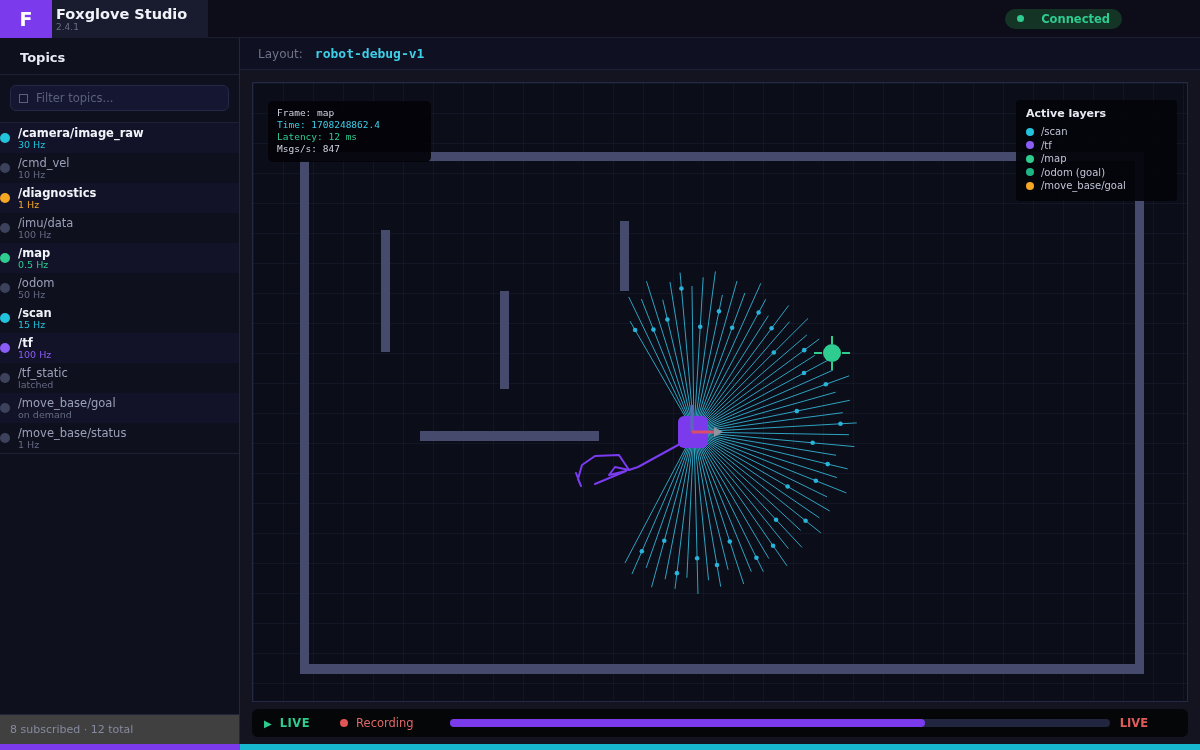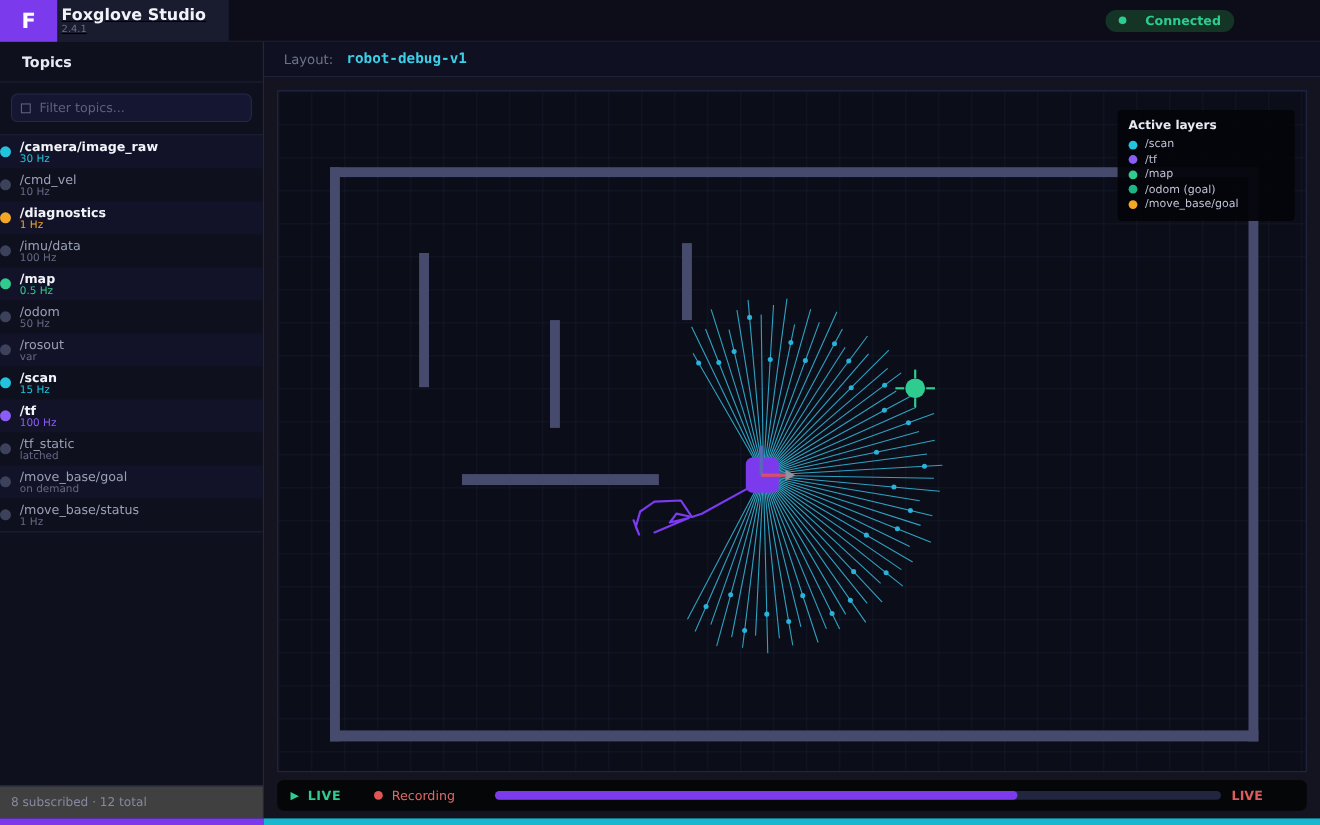--- a/index.html
+++ b/index.html
@@ -6,21 +6,21 @@
   html,body { width:1200px; height:750px; background:#0d0e1a; overflow:hidden;
               font-family:"DejaVu Sans","Liberation Sans",sans-serif; }
   .mono { font-family:"DejaVu Sans Mono","Liberation Mono",monospace; }
 
   
   .topbar { position:absolute; left:0; top:0; width:1200px; height:38px;
             background:#0c0d19; border-bottom:1px solid #1c1f33; display:flex; align-items:center; z-index:30; }
   .brand { width:208px; height:38px; background:#191b2e; display:flex; align-items:center; flex:none; }
   .logo { width:52px; height:38px; background:#7c3aed; color:#fff; font-weight:bold; font-size:19px;
           display:flex; align-items:center; justify-content:center; }
-  .brand-text { padding-left:4px;text-decoration:underline; }
+  .brand-text { padding-left:4px; }
   .app-name { color:#f2f3f9; font-weight:bold; font-size:14.5px; line-height:16px; }
   .app-version { color:#6b7088; font-size:9px; line-height:10px; }
   .menu { display:flex; align-items:center; color:#c2c6d4; font-size:13px; }
   .menu span { cursor:default; }
   .conn-badge { margin-left:auto; margin-right:78px; height:20px; padding:0 12px; border-radius:10px;
                 background:#143426; display:flex; align-items:center; gap:17px;
                 color:#2ecc8f; font-size:11.5px; font-weight:bold; }
   .conn-dot { width:7px; height:7px; border-radius:50%; background:#2ecc8f; }
 
   
@@ -151,27 +151,20 @@
         <div class="t-text">
           <div class="t-name sub">/map</div>
           <div class="t-rate" style="color: rgb(46, 204, 143);">0.5 Hz</div>
         </div>
       </div>
       <div class="topic-row">
         <span class="t-dot" style="background: rgb(61, 66, 92);"></span>
         <div class="t-text">
           <div class="t-name">/odom</div>
           <div class="t-rate">50 Hz</div>
-        </div>
-      </div>
-      <div class="topic-row even">
-        <span class="t-dot" style="background: rgb(61, 66, 92);"></span>
-        <div class="t-text">
-          <div class="t-name">/rosout</div>
-          <div class="t-rate">var</div>
         </div>
       </div>
       <div class="topic-row">
         <span class="t-dot" style="background: rgb(34, 195, 221);"></span>
         <div class="t-text">
           <div class="t-name sub">/scan</div>
           <div class="t-rate" style="color: rgb(34, 195, 221);">15 Hz</div>
         </div>
       </div>
       <div class="topic-row even">
@@ -315,20 +308,26 @@
           <line x1="831" y1="335" x2="831" y2="343" stroke="#2ecc8f" stroke-width="2"></line>
           <line x1="831" y1="361" x2="831" y2="369" stroke="#2ecc8f" stroke-width="2"></line>
           <line x1="813" y1="352" x2="821" y2="352" stroke="#2ecc8f" stroke-width="2"></line>
           <line x1="841" y1="352" x2="849" y2="352" stroke="#2ecc8f" stroke-width="2"></line>
           <circle cx="831" cy="352" r="9" fill="#2ecc8f"></circle>
           <rect x="677" y="415" width="30" height="32" rx="6" fill="#7c3aed"></rect>
           <line x1="691" y1="431" x2="691" y2="404" stroke="#5a68b8" stroke-width="3"></line>
           <line x1="691" y1="431" x2="713" y2="431" stroke="#d94f6b" stroke-width="3"></line>
           <polygon points="713,426 713,436 722,431" fill="#9094a0"></polygon>
         </svg>
+      <div class="hud" id="hud">
+          <div style="color: rgb(208, 212, 226);">Frame: map</div>
+          <div style="color: rgb(62, 207, 232);">Time: 1708248862.4</div>
+          <div style="color: rgb(46, 204, 143);">Latency: 12 ms</div>
+          <div style="color: rgb(208, 212, 226);">Msgs/s: 847</div>
+        </div>
       <div class="legend">
         <div class="legend-title">Active layers</div>
         <div id="legend-items">
             <div class="legend-row">
               <span class="legend-dot" style="background: rgb(34, 195, 221);"></span>
               <span class="legend-label">/scan</span>
             </div>
             <div class="legend-row">
               <span class="legend-dot" style="background: rgb(139, 92, 246);"></span>
               <span class="legend-label">/tf</span>

